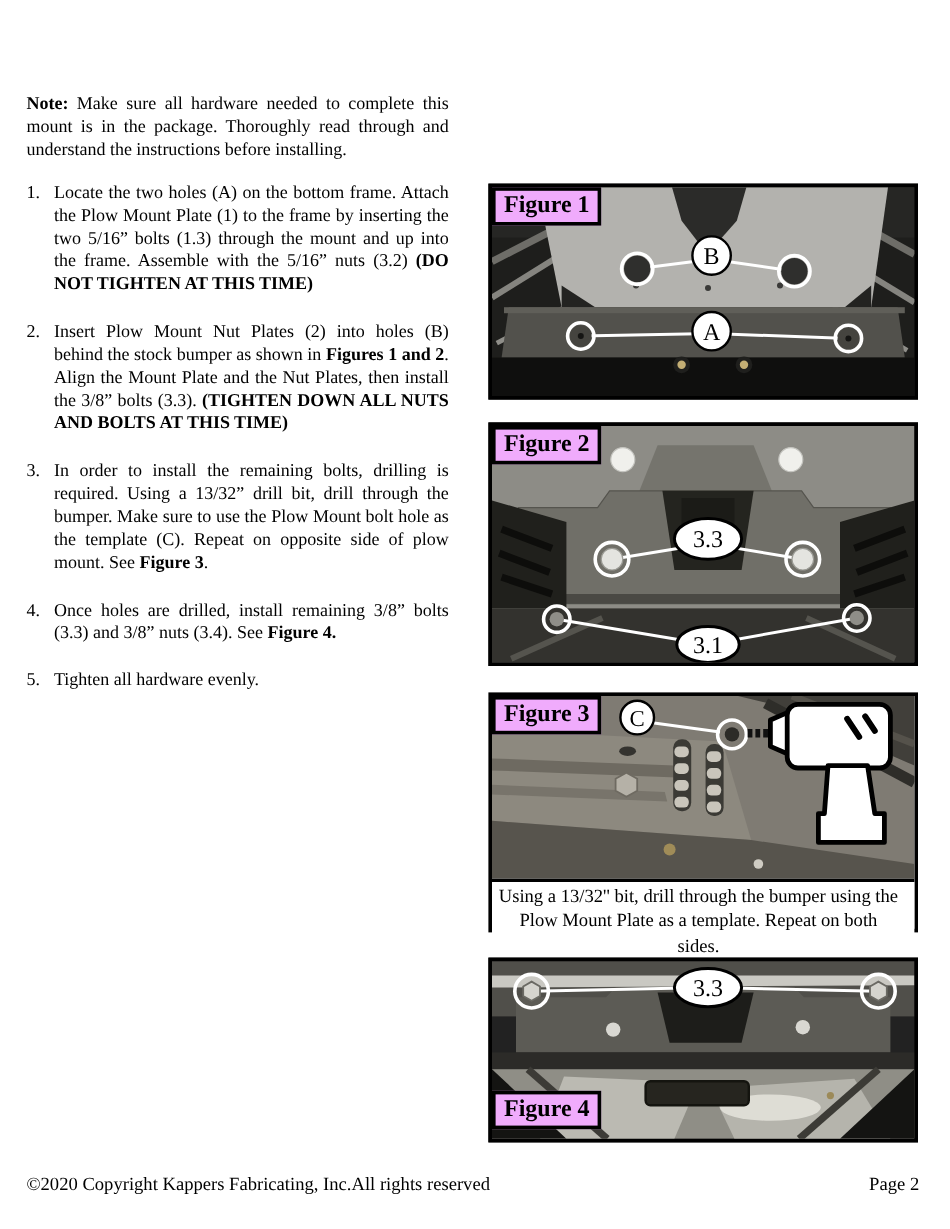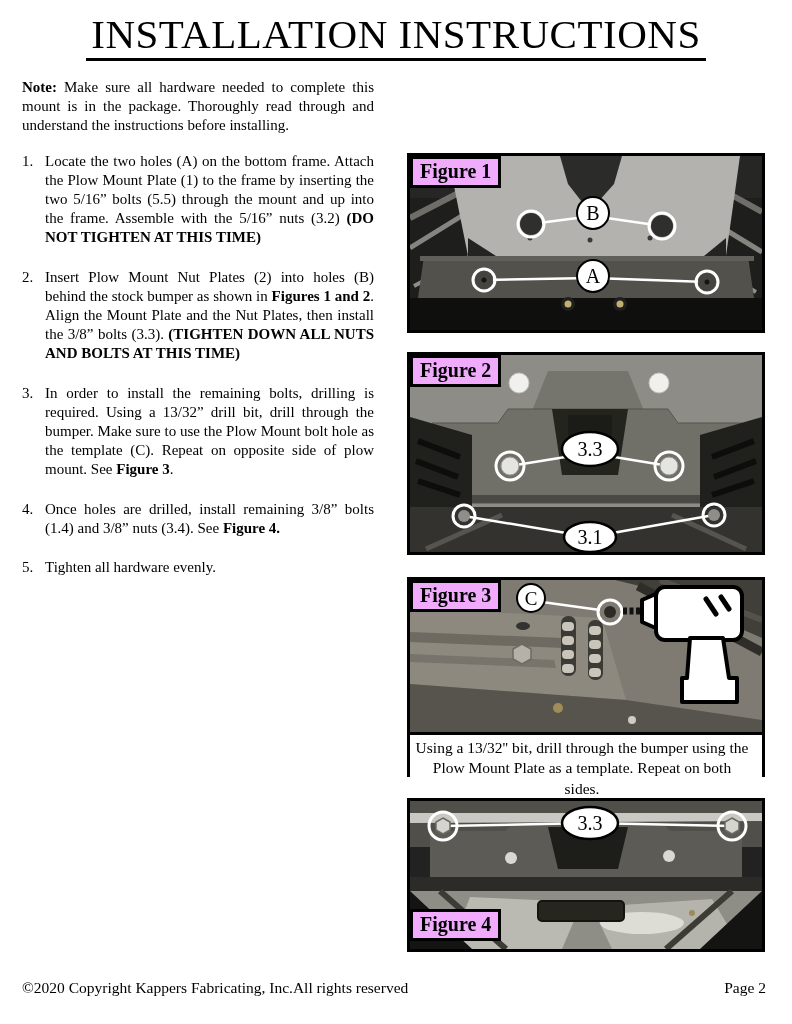--- a/index.html
+++ b/index.html
@@ -36,45 +36,42 @@
   .rights { }
 
   
   text.callout { font-family:"Liberation Serif", serif; fill:#000; }
 </style>
 </head>
 <body>
 
 <div class="page">
 
-  <div class="title-wrap">
-    <h1 class="title">INSTALLATION INSTRUCTIONS</h1>
-  </div>
 
   <div class="left-col">
     <p class="note"><span class="b">Note:</span><span> Make sure all hardware needed to complete this mount is in the package. Thoroughly read through and understand the instructions before installing.</span></p>
 
     <div class="step">
       <span class="step-num">1.</span>
-      <div class="step-text"><span>Locate the two holes (A) on the bottom frame. Attach the Plow Mount Plate (1) to the frame by inserting the two 5/16” bolts (5.5) through the mount and up into the frame. Assemble with the 5/16” nuts (3.2) </span><span class="b">(DO NOT TIGHTEN AT THIS TIME)</span></div>
+      <div class="step-text"><span>Locate the two holes (A) on the bottom frame. Attach the Plow Mount Plate (1) to the frame by inserting the two 5/16” bolts (1.3) through the mount and up into the frame. Assemble with the 5/16” nuts (3.2) </span><span class="b">(DO NOT TIGHTEN AT THIS TIME)</span></div>
     </div>
 
     <div class="step">
       <span class="step-num">2.</span>
       <div class="step-text"><span>Insert Plow Mount Nut Plates (2) into holes (B) behind the stock bumper as shown in </span><span class="b">Figures 1 and 2</span><span>. Align the Mount Plate and the Nut Plates, then install the 3/8” bolts (3.3). </span><span class="b">(TIGHTEN DOWN ALL NUTS AND BOLTS AT THIS TIME)</span></div>
     </div>
 
     <div class="step">
       <span class="step-num">3.</span>
       <div class="step-text"><span>In order to install the remaining bolts, drilling is required. Using a 13/32” drill bit, drill through the bumper. Make sure to use the Plow Mount bolt hole as the template (C). Repeat on opposite side of plow mount. See </span><span class="b">Figure 3</span><span>.</span></div>
     </div>
 
     <div class="step">
       <span class="step-num">4.</span>
-      <div class="step-text"><span>Once holes are drilled, install remaining 3/8” bolts (1.4) and 3/8” nuts (3.4). See </span><span class="b">Figure 4.</span></div>
+      <div class="step-text"><span>Once holes are drilled, install remaining 3/8” bolts (3.3) and 3/8” nuts (3.4). See </span><span class="b">Figure 4.</span></div>
     </div>
 
     <div class="step">
       <span class="step-num">5.</span>
       <div class="step-text"><span>Tighten all hardware evenly.</span></div>
     </div>
   </div>
 
   <div class="figures-col">
 

